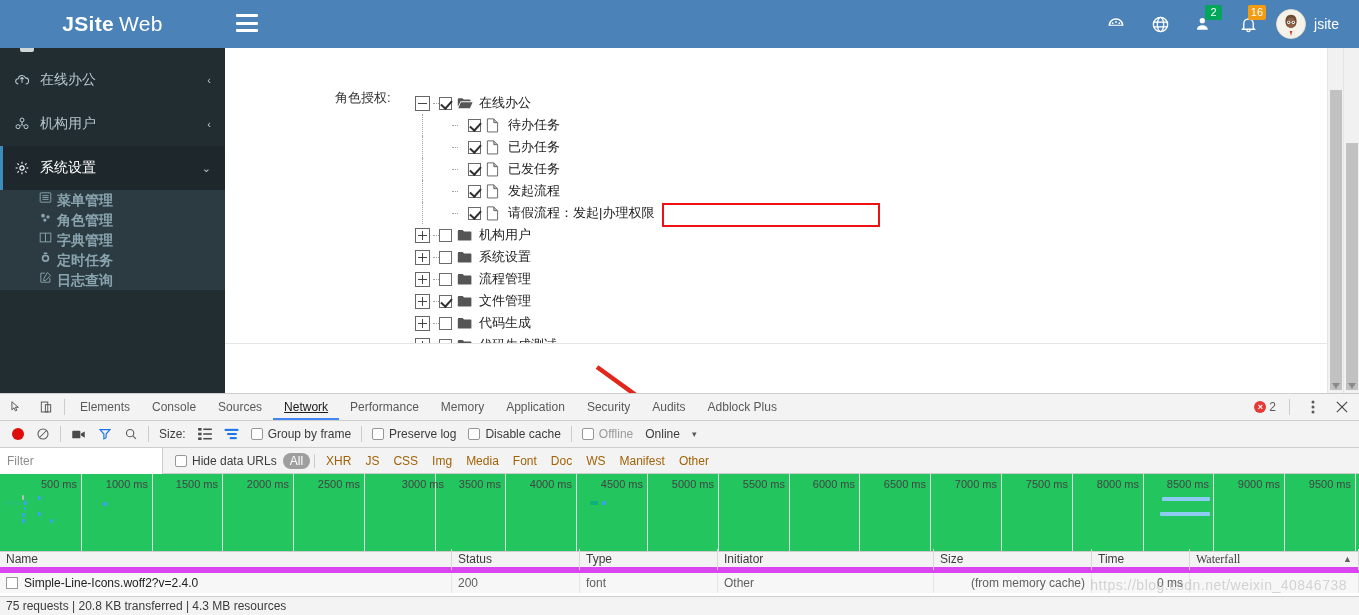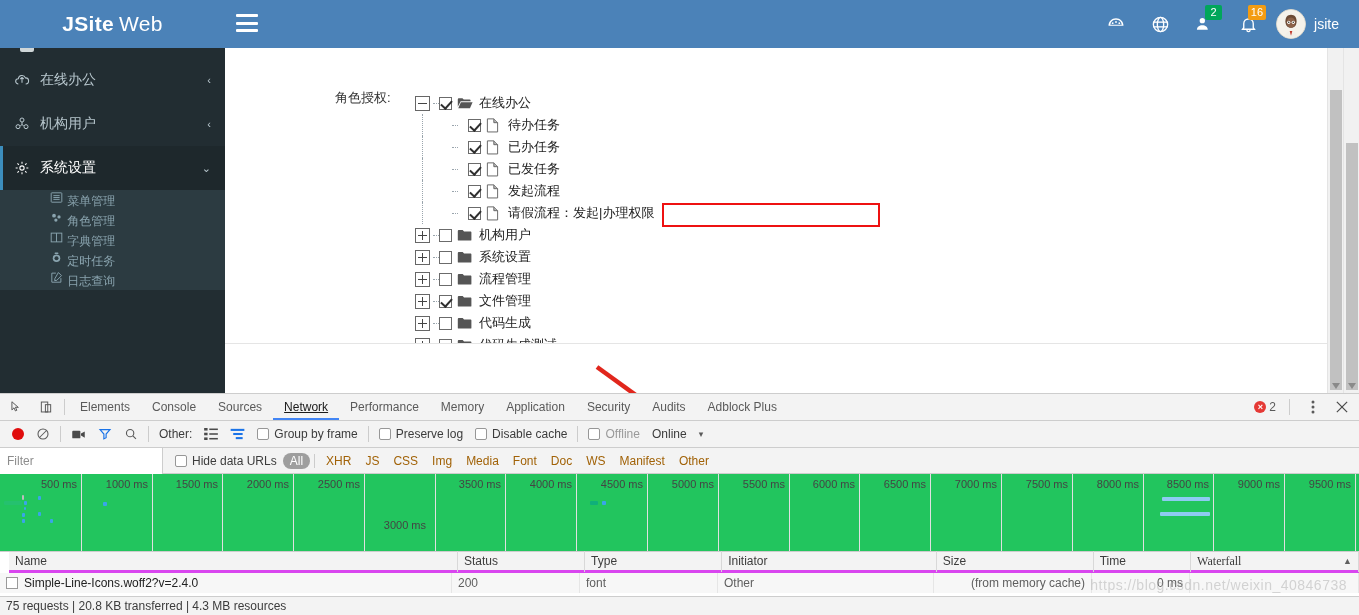--- a/index.html
+++ b/index.html
@@ -51,21 +51,21 @@
   .snav a {
     display: flex; align-items: center; height: 44px; padding: 0 14px;
     color: #b8c7ce; font-size: 14px; text-decoration: none; cursor: pointer;
   }
   .snav a .ico { width: 26px; display: flex; align-items: center; color: #b8c7ce; }
   .snav a .txt { flex: 1; }
   .snav a .arr { font-size: 11px; color: #b8c7ce; }
   .snav li.active > a { background: #1e282c; color: #fff; border-left: 3px solid #3c8dbc; padding-left: 11px; }
   .snav li.active > a .ico, .snav li.active > a .txt { color: #fff; }
   .subnav { list-style: none; background: #2c3b41; }
-  .subnav a { height: 41px; padding-left: 49px; color: #8aa4af; font-size: 12px; }
+  .subnav a { height: 41px; padding-left: 38px; color: #8aa4af; font-size: 14px; font-weight: bold; }
   .subnav a .ico { width: 24px; }
   .cutrow { height: 10px; overflow: hidden; position: relative; }
   .cutrow .stub { position: absolute; left: 20px; top: -8px; width: 14px; height: 12px; background: #cfd6d8; border-radius: 2px; }
   .cutrow .stub:after { content:""; position:absolute; left:3px; top:3px; width:8px; height:5px; background:#c0392b; }
 
   
   .content { position: absolute; left: 225px; top: 48px; width: 1134px; height: 345px; background: #fff; overflow: hidden; }
   .leftlabel { position: absolute; left: 110px; top: 41px; font-size: 13px; color: #333; white-space: nowrap; }
 
   .tree { position: absolute; left: 190px; top: 44px; font-size: 13px; color: #222; }
@@ -169,21 +169,21 @@
 
   .dt-overview { position: relative; height: 78px; background: #22c55e; border-bottom: 1px solid #cdcdcd; overflow: hidden; }
   .ov-ruler { position: absolute; left:0; top:0; width: 100%; height: 78px; }
   .ov-tick { position: absolute; top: 0; bottom: 0; width: 1px; background: #e0e0e0; }
   .ov-label { position: absolute; top: 4px; font-size: 11px; color: #444; transform: translateX(-100%); padding-right: 4px; white-space: nowrap; }
   .ov-bar { position: absolute; border-radius: 1px; }
 
   .dt-table { position: relative; height: 60px; background: #fff; }
   .th-row {
     display: flex; height: 21px; align-items: center; font-size: 12px; color: #3c3c3c;
-    border-bottom: 3px solid #d946ef; background: #f3f3f3; margin-left: 9px;
+    border-bottom: 6px solid #d946ef; background: #f3f3f3;
   }
   .th { border-right: 1px solid #d8d8d8; height: 21px; line-height: 21px; padding: 0 6px; overflow: hidden; white-space: nowrap; }
   .tr-row { display: flex; height: 20px; align-items: center; font-size: 12px; color: #5f5f5f; background: #f7f7f7; }
   .td { border-right: 1px solid #e6e6e6; height: 20px; line-height: 20px; padding: 0 6px; overflow: hidden; white-space: nowrap; }
   .td.name { color: #222; display: flex; align-items: center; gap: 6px; }
   .td.right { text-align: right; }
   .namecb { width: 12px; height: 12px; border: 1px solid #9a9a9a; background: #fff; flex: 0 0 12px; }
   .sort-caret { margin-left: auto; font-size: 9px; color: #5f5f5f; }
 
   .dt-status {
@@ -608,21 +608,21 @@
           </svg>
       </div>
       <div class="tb-item">
         <svg width="14" height="14" viewBox="0 0 24 24" fill="none" stroke="#5a5a5a" stroke-width="1.9">
             <circle cx="10.5" cy="10.5" r="6.3"></circle>
             <line x1="15.2" y1="15.2" x2="20.5" y2="20.5"></line>
           </svg>
       </div>
       <div class="dt-sep"></div>
       <div class="tb-item">
-        <span class="tb-label">Other:</span>
+        <span class="tb-label">Size:</span>
       </div>
       <div class="tb-item">
         <svg width="14" height="12" viewBox="0 0 16 14" fill="#4a4a4a">
             <rect x="0" y="0" width="4" height="3"></rect>
             <rect x="6" y="0.6" width="10" height="1.8"></rect>
             <rect x="0" y="5.5" width="4" height="3"></rect>
             <rect x="6" y="6.1" width="10" height="1.8"></rect>
             <rect x="0" y="11" width="4" height="3"></rect>
             <rect x="6" y="11.6" width="10" height="1.8"></rect>
           </svg>
@@ -690,21 +690,21 @@
           <div class="ov-label" style="left: 81px;">500 ms</div>
           <div class="ov-tick" style="left: 152px;"></div>
           <div class="ov-label" style="left: 152px;">1000 ms</div>
           <div class="ov-tick" style="left: 222px;"></div>
           <div class="ov-label" style="left: 222px;">1500 ms</div>
           <div class="ov-tick" style="left: 293px;"></div>
           <div class="ov-label" style="left: 293px;">2000 ms</div>
           <div class="ov-tick" style="left: 364px;"></div>
           <div class="ov-label" style="left: 364px;">2500 ms</div>
           <div class="ov-tick" style="left: 435px;"></div>
-          <div class="ov-label" style="left: 430px; margin-top: 41px;">3000 ms</div>
+          <div class="ov-label" style="left: 448px;">3000 ms</div>
           <div class="ov-tick" style="left: 505px;"></div>
           <div class="ov-label" style="left: 505px;">3500 ms</div>
           <div class="ov-tick" style="left: 576px;"></div>
           <div class="ov-label" style="left: 576px;">4000 ms</div>
           <div class="ov-tick" style="left: 647px;"></div>
           <div class="ov-label" style="left: 647px;">4500 ms</div>
           <div class="ov-tick" style="left: 718px;"></div>
           <div class="ov-label" style="left: 718px;">5000 ms</div>
           <div class="ov-tick" style="left: 789px;"></div>
           <div class="ov-label" style="left: 789px;">5500 ms</div>

